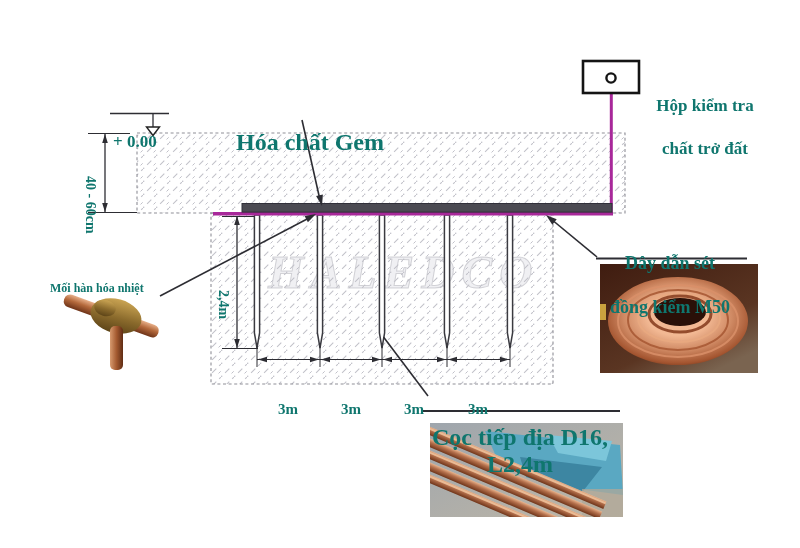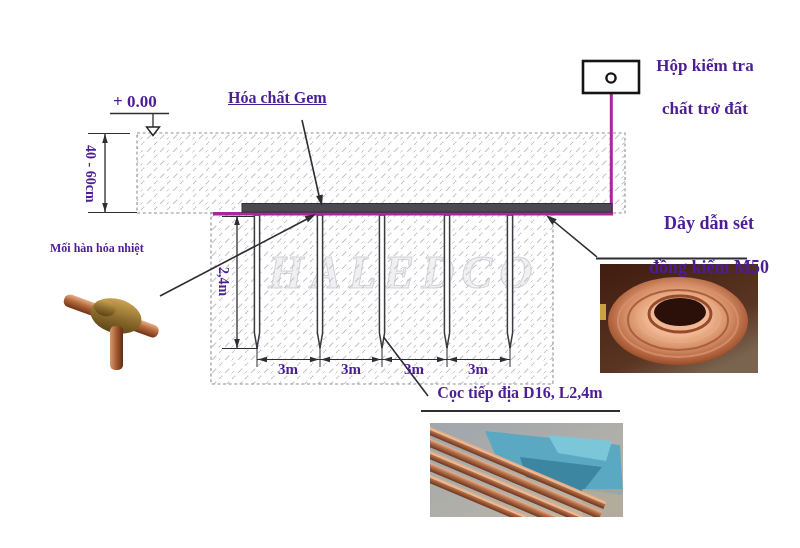--- a/index.html
+++ b/index.html
@@ -1,30 +1,30 @@
 <!DOCTYPE html>
 <html style="--conductor: #a8289a; --bar: #4b4a52; --ink: #2d2d33; --copper: #b4693c; --hatch: #c2c2ca;"><head>
 <meta charset="utf-8">
 <style>
   html,body{margin:0;padding:0;background:#fff;}
   #stage{position:relative;width:800px;height:548px;background:#ffffff;overflow:hidden;
          font-family:"Liberation Serif","DejaVu Serif",serif;}
-  .lbl{position:absolute;font-weight:bold;color:#4c1d95;white-space:pre-line;}
+  .lbl{position:absolute;font-weight:bold;color:#0f766e;white-space:pre-line;margin-top:40px;}
   .vert{writing-mode:vertical-rl;}
   #svgmain{position:absolute;left:0;top:0;}
   .photo{position:absolute;}
   .magenta-h{stroke:var(--conductor,#a8289a);}
   .magenta-v{stroke:var(--conductor,#a8289a);}
   .bar-fill{fill:var(--bar,#4b4a52);}
   .ink{stroke:var(--ink,#2d2d33);}
   .ink-fill{fill:var(--ink,#2d2d33);}
   #watermark{position:absolute;left:268px;top:246px;font-size:46px;font-weight:bold;font-style:italic;
              letter-spacing:7px;color:rgba(218,218,224,0.40);
              -webkit-text-stroke:1px rgba(165,165,172,0.45);z-index:1;}
-  .z2{z-index:2;} .z3{z-index:3;} .z4{z-index:4;text-align:center;}
+  .z2{z-index:2;} .z3{z-index:3;} .z4{z-index:4;}
 </style>
 </head>
 <body>
 
 <div id="stage">
 
   <div id="watermark">HALEDCO</div>
 
   <svg id="svgmain" class="z2" width="800" height="548" viewBox="0 0 800 548">
     <defs>
@@ -206,33 +206,33 @@
         <rect x="-25" y="5" width="215" height="2" fill="#f2c7a0" opacity="0.8"></rect>
         <rect x="-25" y="27" width="215" height="2" fill="#f2c7a0" opacity="0.8"></rect>
         <rect x="-25" y="49" width="215" height="2" fill="#f2c7a0" opacity="0.8"></rect>
       </g>
     </svg>
   </div>
 
   <div class="lbl z4" style="left:646px;top:55px;width:118px;text-align:center;font-size:17px;line-height:1.25;"><span>Hộp kiểm tra</span><br>
        <span>chất trở đất</span></div>
 
-  <div class="lbl z4" style="left:228px;top:89px;font-size:16px;text-decoration:underline;">Hóa chất Gem</div>
+  <div class="lbl z4" style="left:236px;top:89px;font-size:24px;">Hóa chất Gem</div>
 
   <div class="lbl z4" style="left:113px;top:92px;font-size:17px;">+ 0.00</div>
 
   <div class="lbl vert z4" style="left:82px;top:136px;height:76px;font-size:14px;">40 - 60cm</div>
 
   <div class="lbl z4" style="left:50px;top:241px;font-size:12px;">Mối hàn hóa nhiệt</div>
 
-  <div class="lbl z4" style="left:628px;top:213px;width:162px;text-align:center;font-size:18px;line-height:1.22;"><span>Dây dẫn sét</span><br>
+  <div class="lbl z4" style="left:589px;top:213px;width:162px;text-align:center;font-size:18px;line-height:1.22;"><span>Dây dẫn sét</span><br>
        <span>đồng kiểm M50</span></div>
 
   <div class="lbl vert z4" style="left:215px;top:250px;height:64px;font-size:14px;">2,4m</div>
 
-  <div class="lbl z4" style="left:418px;top:384px;width:204px;text-align:center;font-size:16px;">Cọc tiếp địa D16, L2,4m</div>
+  <div class="lbl z4" style="left:418px;top:384px;width:204px;text-align:center;font-size:24px;">Cọc tiếp địa D16, L2,4m</div>
 
   <div class="lbl z4" style="left:270px;top:361px;width:36px;text-align:center;font-size:15px;">3m</div>
   <div class="lbl z4" style="left:333px;top:361px;width:36px;text-align:center;font-size:15px;">3m</div>
   <div class="lbl z4" style="left:396px;top:361px;width:36px;text-align:center;font-size:15px;">3m</div>
   <div class="lbl z4" style="left:460px;top:361px;width:36px;text-align:center;font-size:15px;">3m</div>
 
 </div>
 
 </body></html>

